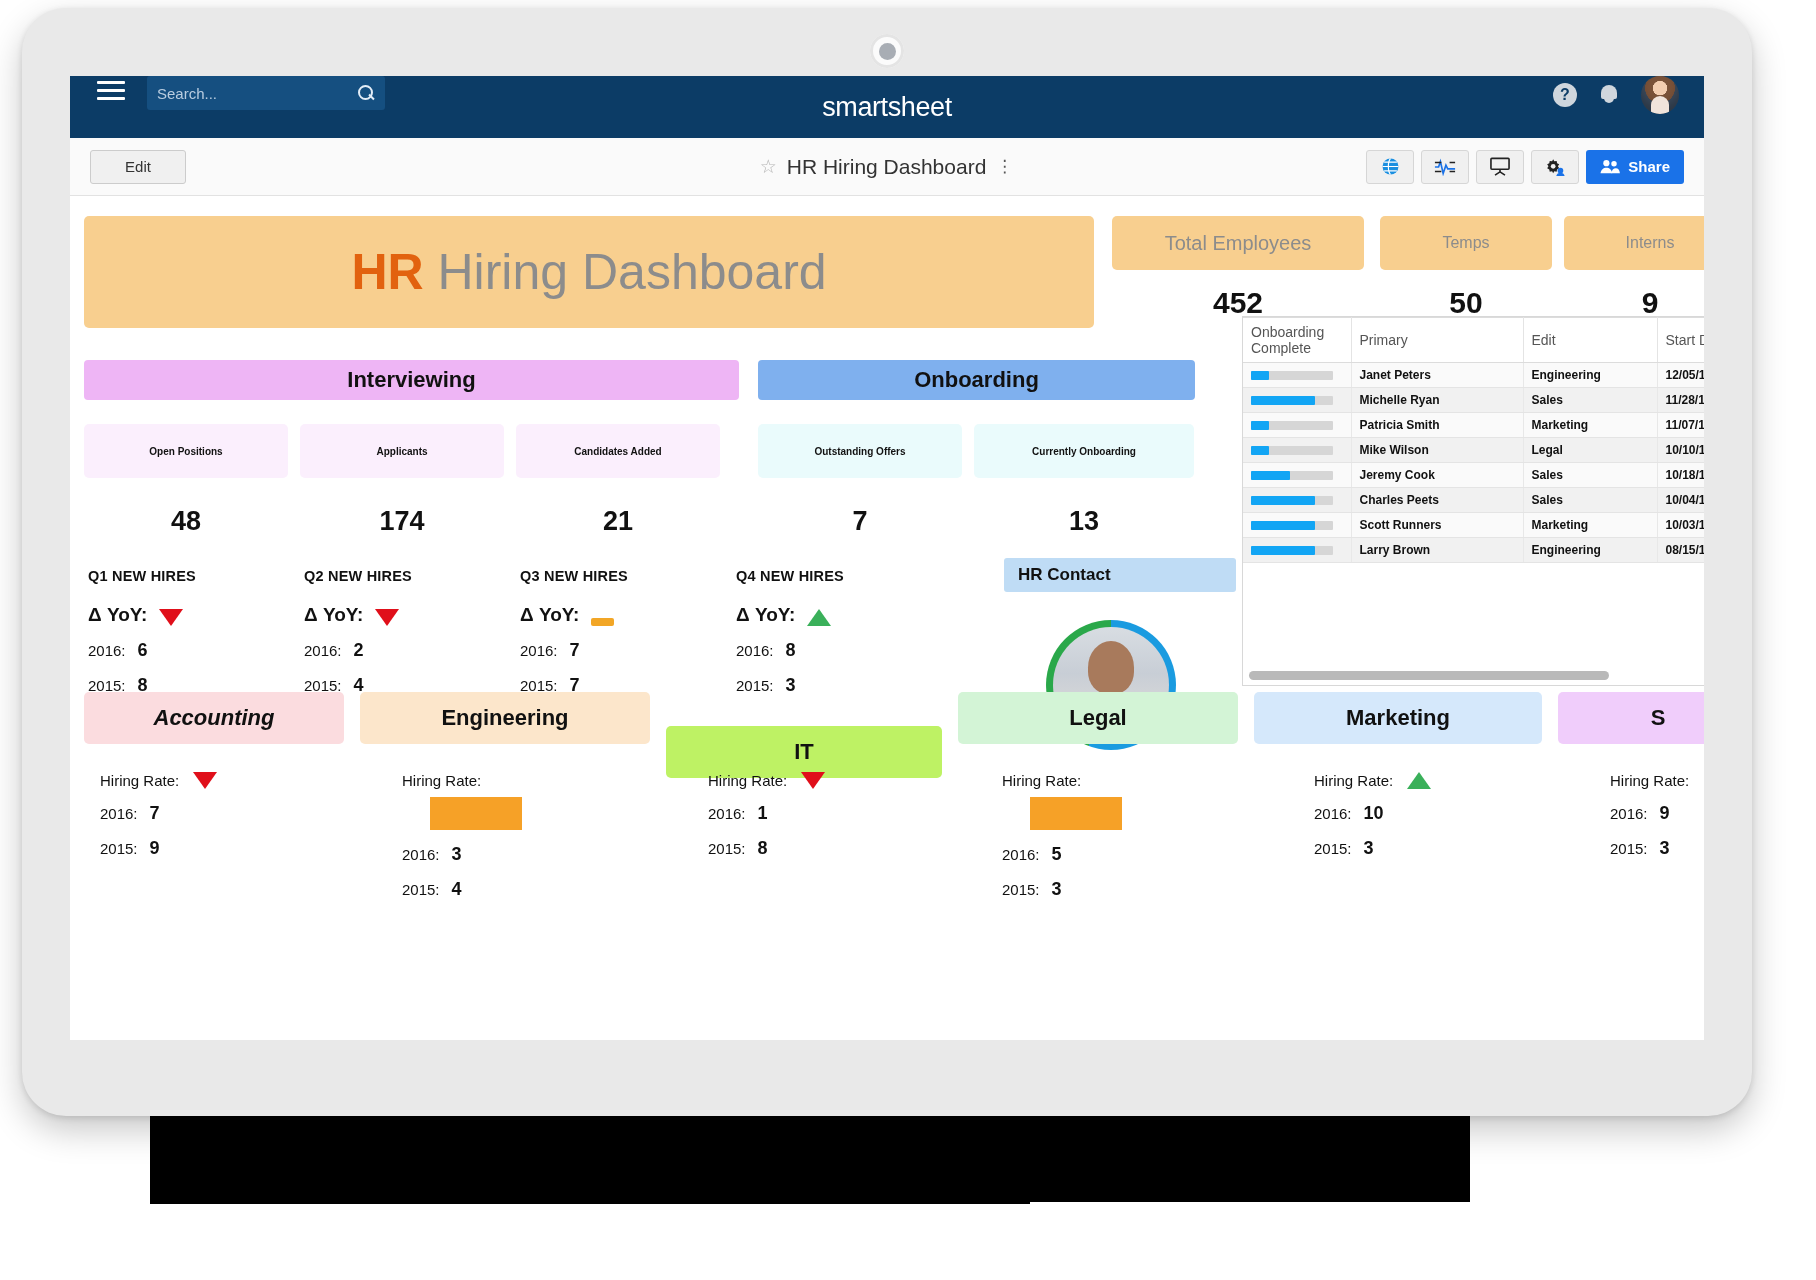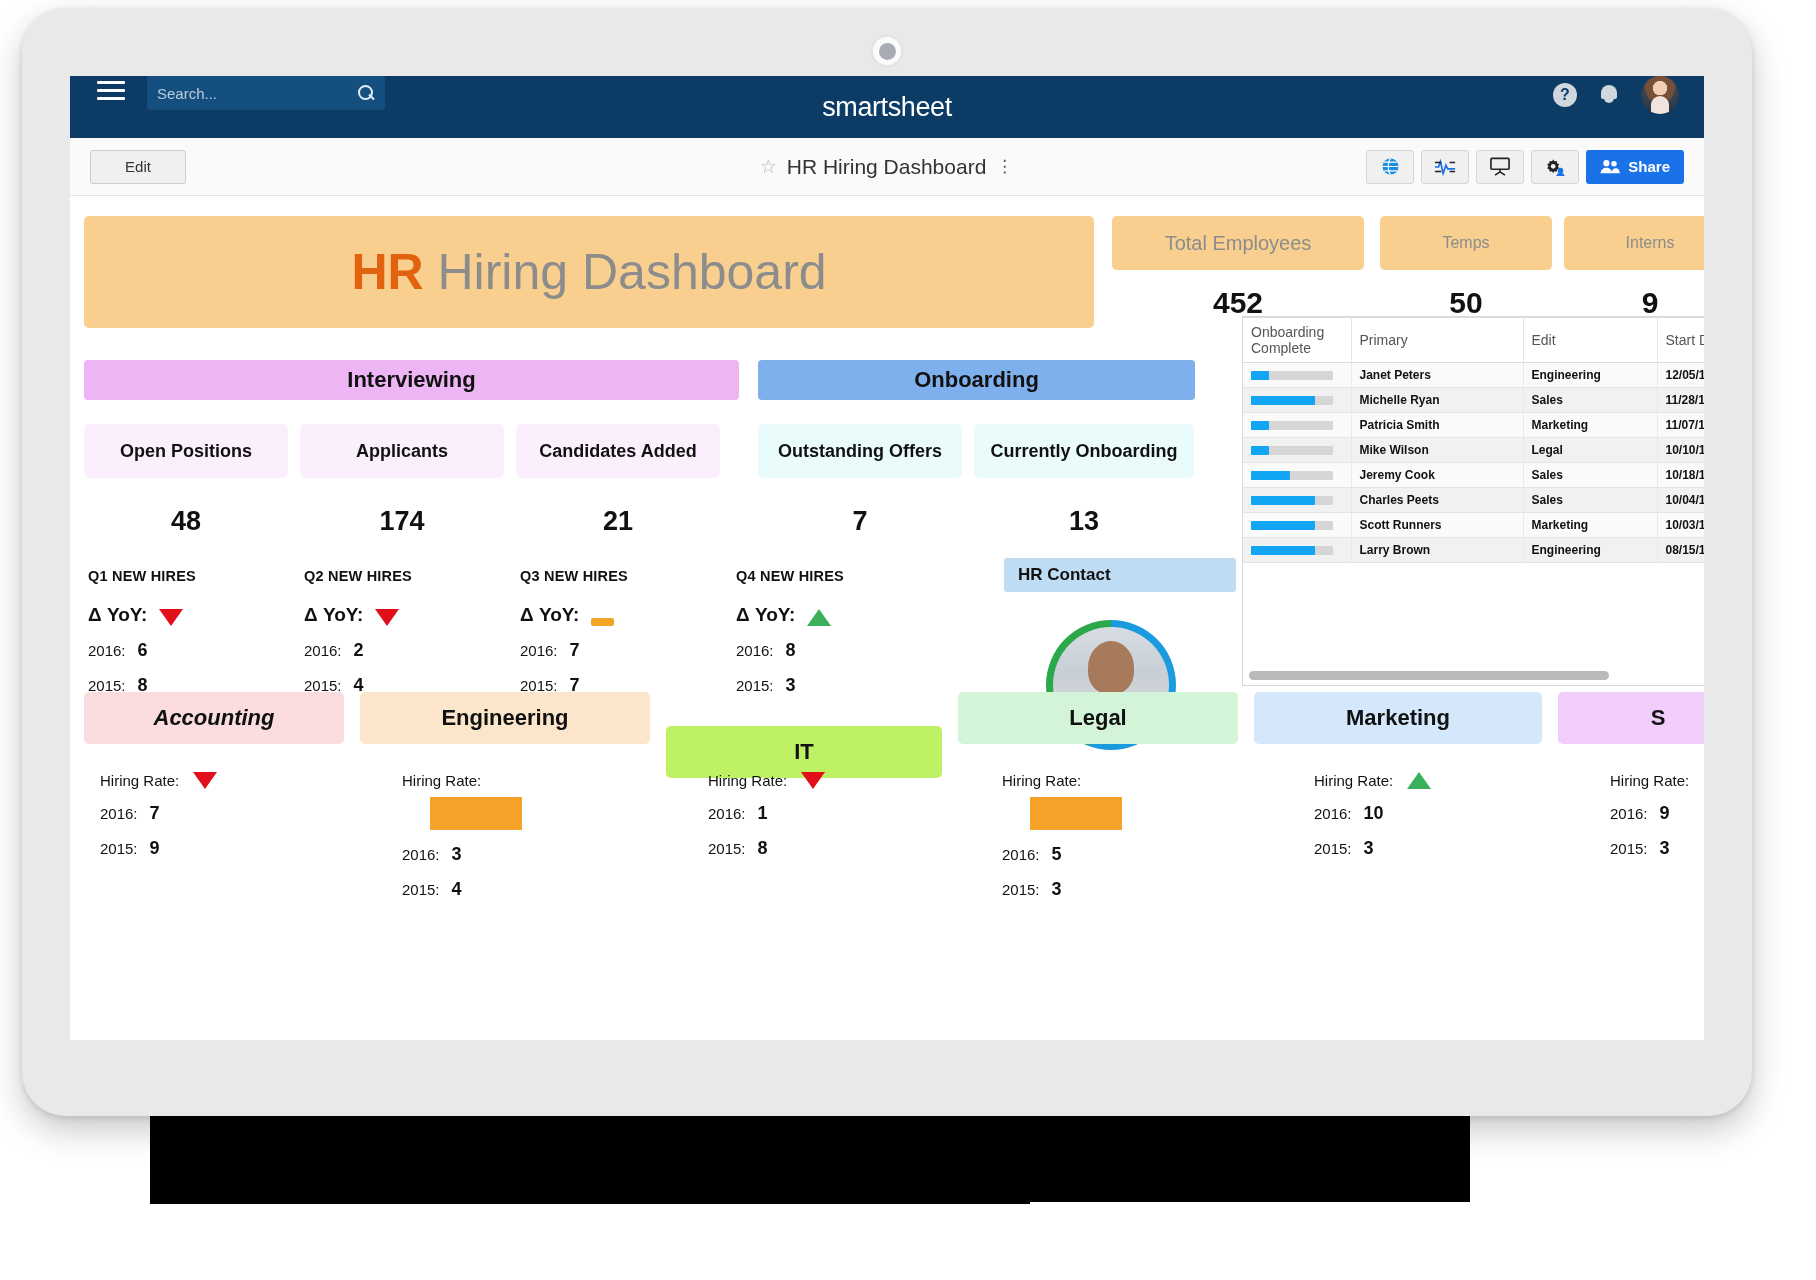--- a/index.html
+++ b/index.html
@@ -157,21 +157,21 @@
   .kpi .val { text-align:center; font-size:30px; font-weight:bold; color:#111; margin-top:16px; }
 
   .secband {
     position:absolute; height:40px; border-radius:4px;
     display:flex;align-items:center;justify-content:center;
     font-size:22px; font-weight:bold; color:#111;
   }
   .minicard {
     position:absolute; height:54px; border-radius:5px;
     display:flex;align-items:center;justify-content:center;
-    font-size:18px; font-weight:bold; color:#111; text-align:center;
+    font-size:10px; font-weight:bold; color:#111; text-align:center;
   }
   .bignum {
     position:absolute; text-align:center; font-size:27px; font-weight:bold; color:#111;
   }
 
   .qcol { position:absolute; top:560px; }
   .qcol .lbl { font-size:14.5px; font-weight:bold; color:#111; letter-spacing:0.2px; }
   .qcol .yoy {
     margin-top:20px; display:flex; align-items:flex-end; gap:12px;
     font-size:19px; font-weight:bold; color:#111;

